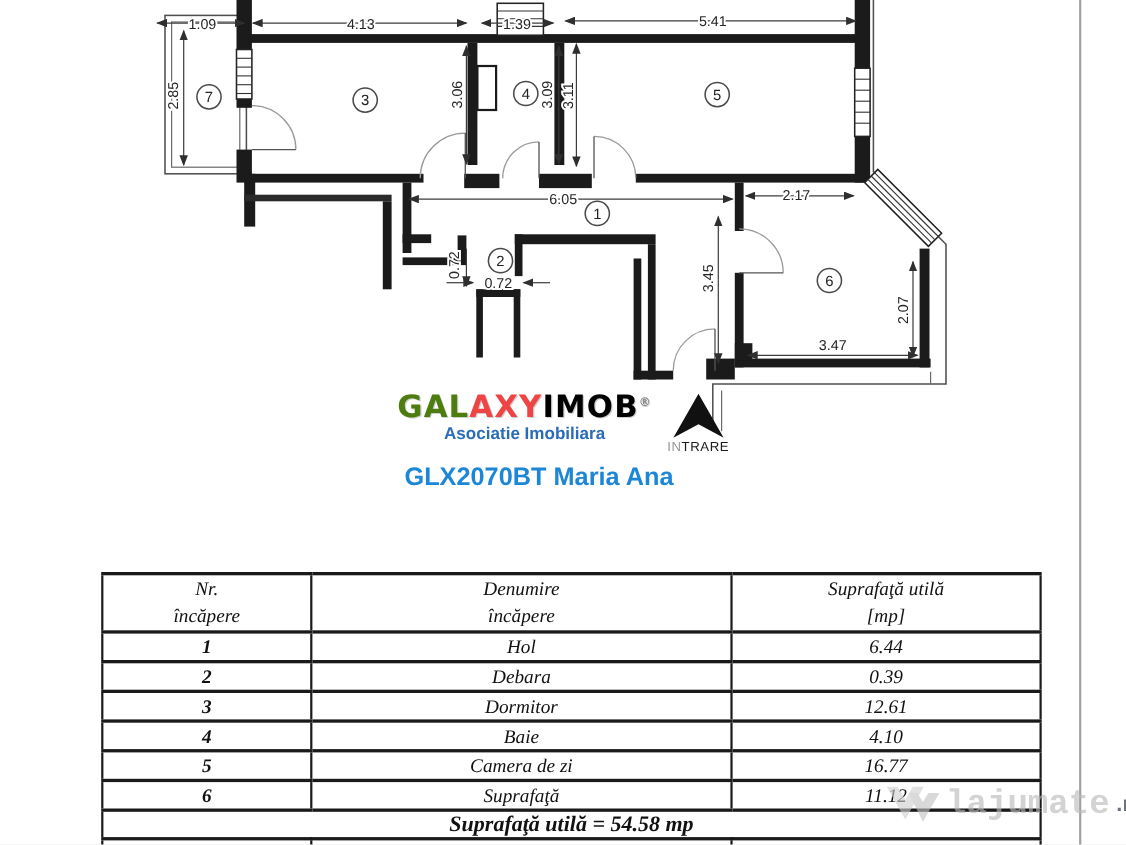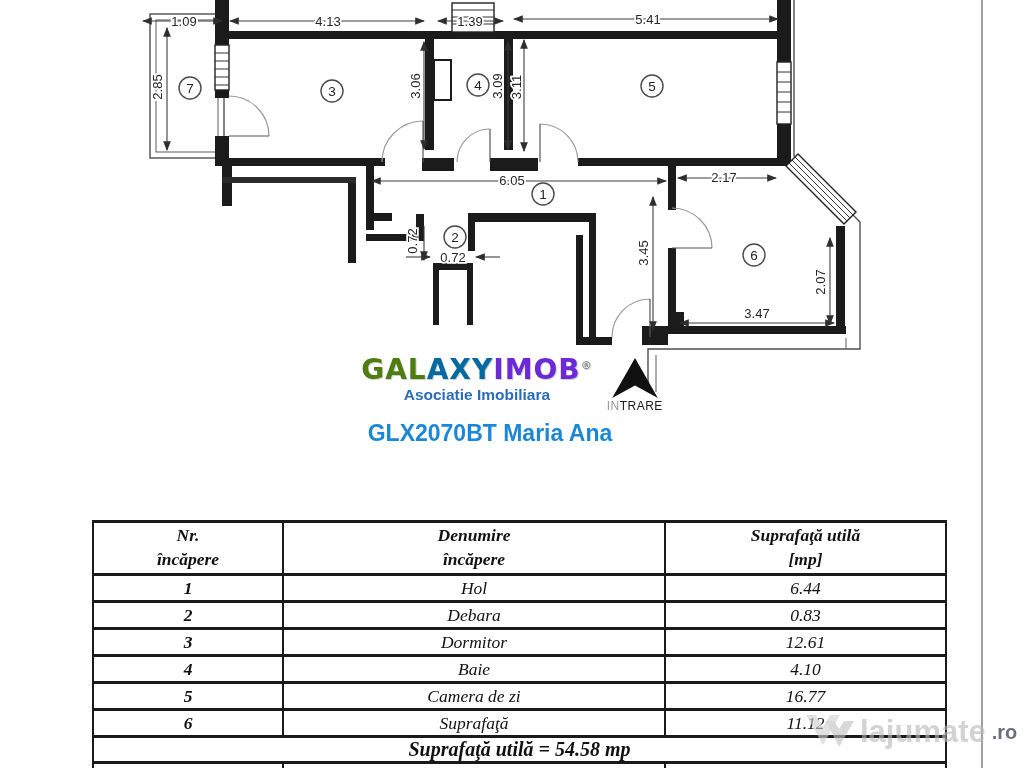--- a/index.html
+++ b/index.html
@@ -31,28 +31,28 @@
   .entrance{display:flex;flex-direction:column;align-items:center;padding-top:2px;}
   .entrance-label{font-family:"Liberation Sans",sans-serif;font-weight:400;font-size:12px;
                   letter-spacing:.5px;margin-top:1px;}
   #title{position:absolute;left:0;top:420px;width:980px;text-align:center;
          font-family:"Liberation Sans",sans-serif;font-weight:700;font-size:23px;}
   
   #areas{position:absolute;left:92px;top:520px;width:853px;border-collapse:collapse;
          table-layout:fixed;font-family:"Liberation Serif",serif;color:#111;}
   #areas td{border:2px solid #1a1a1a;border-top-width:3px;border-bottom-width:3px;
             text-align:center;vertical-align:middle;padding:0;}
-  #areas .hdr td{font-weight:700;font-style:italic;font-size:17.5px;height:50px;line-height:1.35;}
+  #areas .hdr td{font-weight:400;font-style:italic;font-size:17.5px;height:50px;line-height:1.35;}
   #areas .r td{font-style:italic;font-size:17.5px;height:24px;}
   #areas .r td.nr{font-weight:700;}
   #areas .tot td{font-weight:700;font-style:italic;font-size:20px;height:23px;}
   
   #pageline{position:absolute;left:981px;top:0;width:2px;height:768px;background:#8f8f8f;opacity:.85;}
   #wm{position:absolute;left:806px;top:714px;display:flex;align-items:center;gap:6px;opacity:.62;}
-  #wm .wmtext{font-family:Liberation Sans, sans-serif;font-weight:700;font-size:31px;color:#b9b9b9;}
+  #wm .wmtext{font-family:Liberation Mono, monospace;font-weight:700;font-size:31px;color:#b9b9b9;}
   #wm .wmtld{font-family:"Liberation Sans",sans-serif;font-weight:700;font-size:20px;color:#0f172a;}
 </style>
 </head>
 <body>
 
 <div id="page">
 
   <svg id="plan" width="1024" height="468" viewBox="0 0 1024 468">
     <defs>
       <marker id="ar" markerWidth="9" markerHeight="7" refX="8" refY="3.5" orient="auto-start-reverse">
@@ -224,21 +224,21 @@
       </g>
     <g>
         <circle class="roomc" cx="190" cy="88" r="11"></circle>
         <text class="roomn" x="190" y="88" text-anchor="middle" dy=".35em">7</text>
       </g>
   </svg>
 
   <div id="brand">
     <div class="brandrow">
       <div>
-        <div class="logoword"><span style="color: #4d7c0f;">GAL</span><span style="color: #0369a1;">AXY</span><span style="color: #6d28d9;">IMOB</span><span class="logoreg">®</span></div>
+        <div class="logoword"><span style="color: #4d7c0f;">GAL</span><span style="color: #ef4444;">AXY</span><span style="color: #000000;">IMOB</span><span class="logoreg">®</span></div>
         <div class="tagline" style="color: rgb(43, 108, 184);">Asociatie Imobiliara</div>
       </div>
       <div class="entrance">
         <svg width="48" height="40" viewBox="0 0 48 42">
           <polygon points="0,42 24,0 48,42 24,29" fill="#111"></polygon>
         </svg>
         <div class="entrance-label"><span style="color:#9a9a9a">IN</span><span style="color:#1b1b1b">TRARE</span></div>
       </div>
     </div>
   </div>
@@ -267,21 +267,21 @@
           </td>
     </tr>
     <tr class="r">
       <td class="nr">1</td>
       <td>Hol</td>
       <td>6.44</td>
     </tr>
     <tr class="r">
       <td class="nr">2</td>
       <td>Debara</td>
-      <td>0.83</td>
+      <td>0.39</td>
     </tr>
     <tr class="r">
       <td class="nr">3</td>
       <td>Dormitor</td>
       <td>12.61</td>
     </tr>
     <tr class="r">
       <td class="nr">4</td>
       <td>Baie</td>
       <td>4.10</td>

